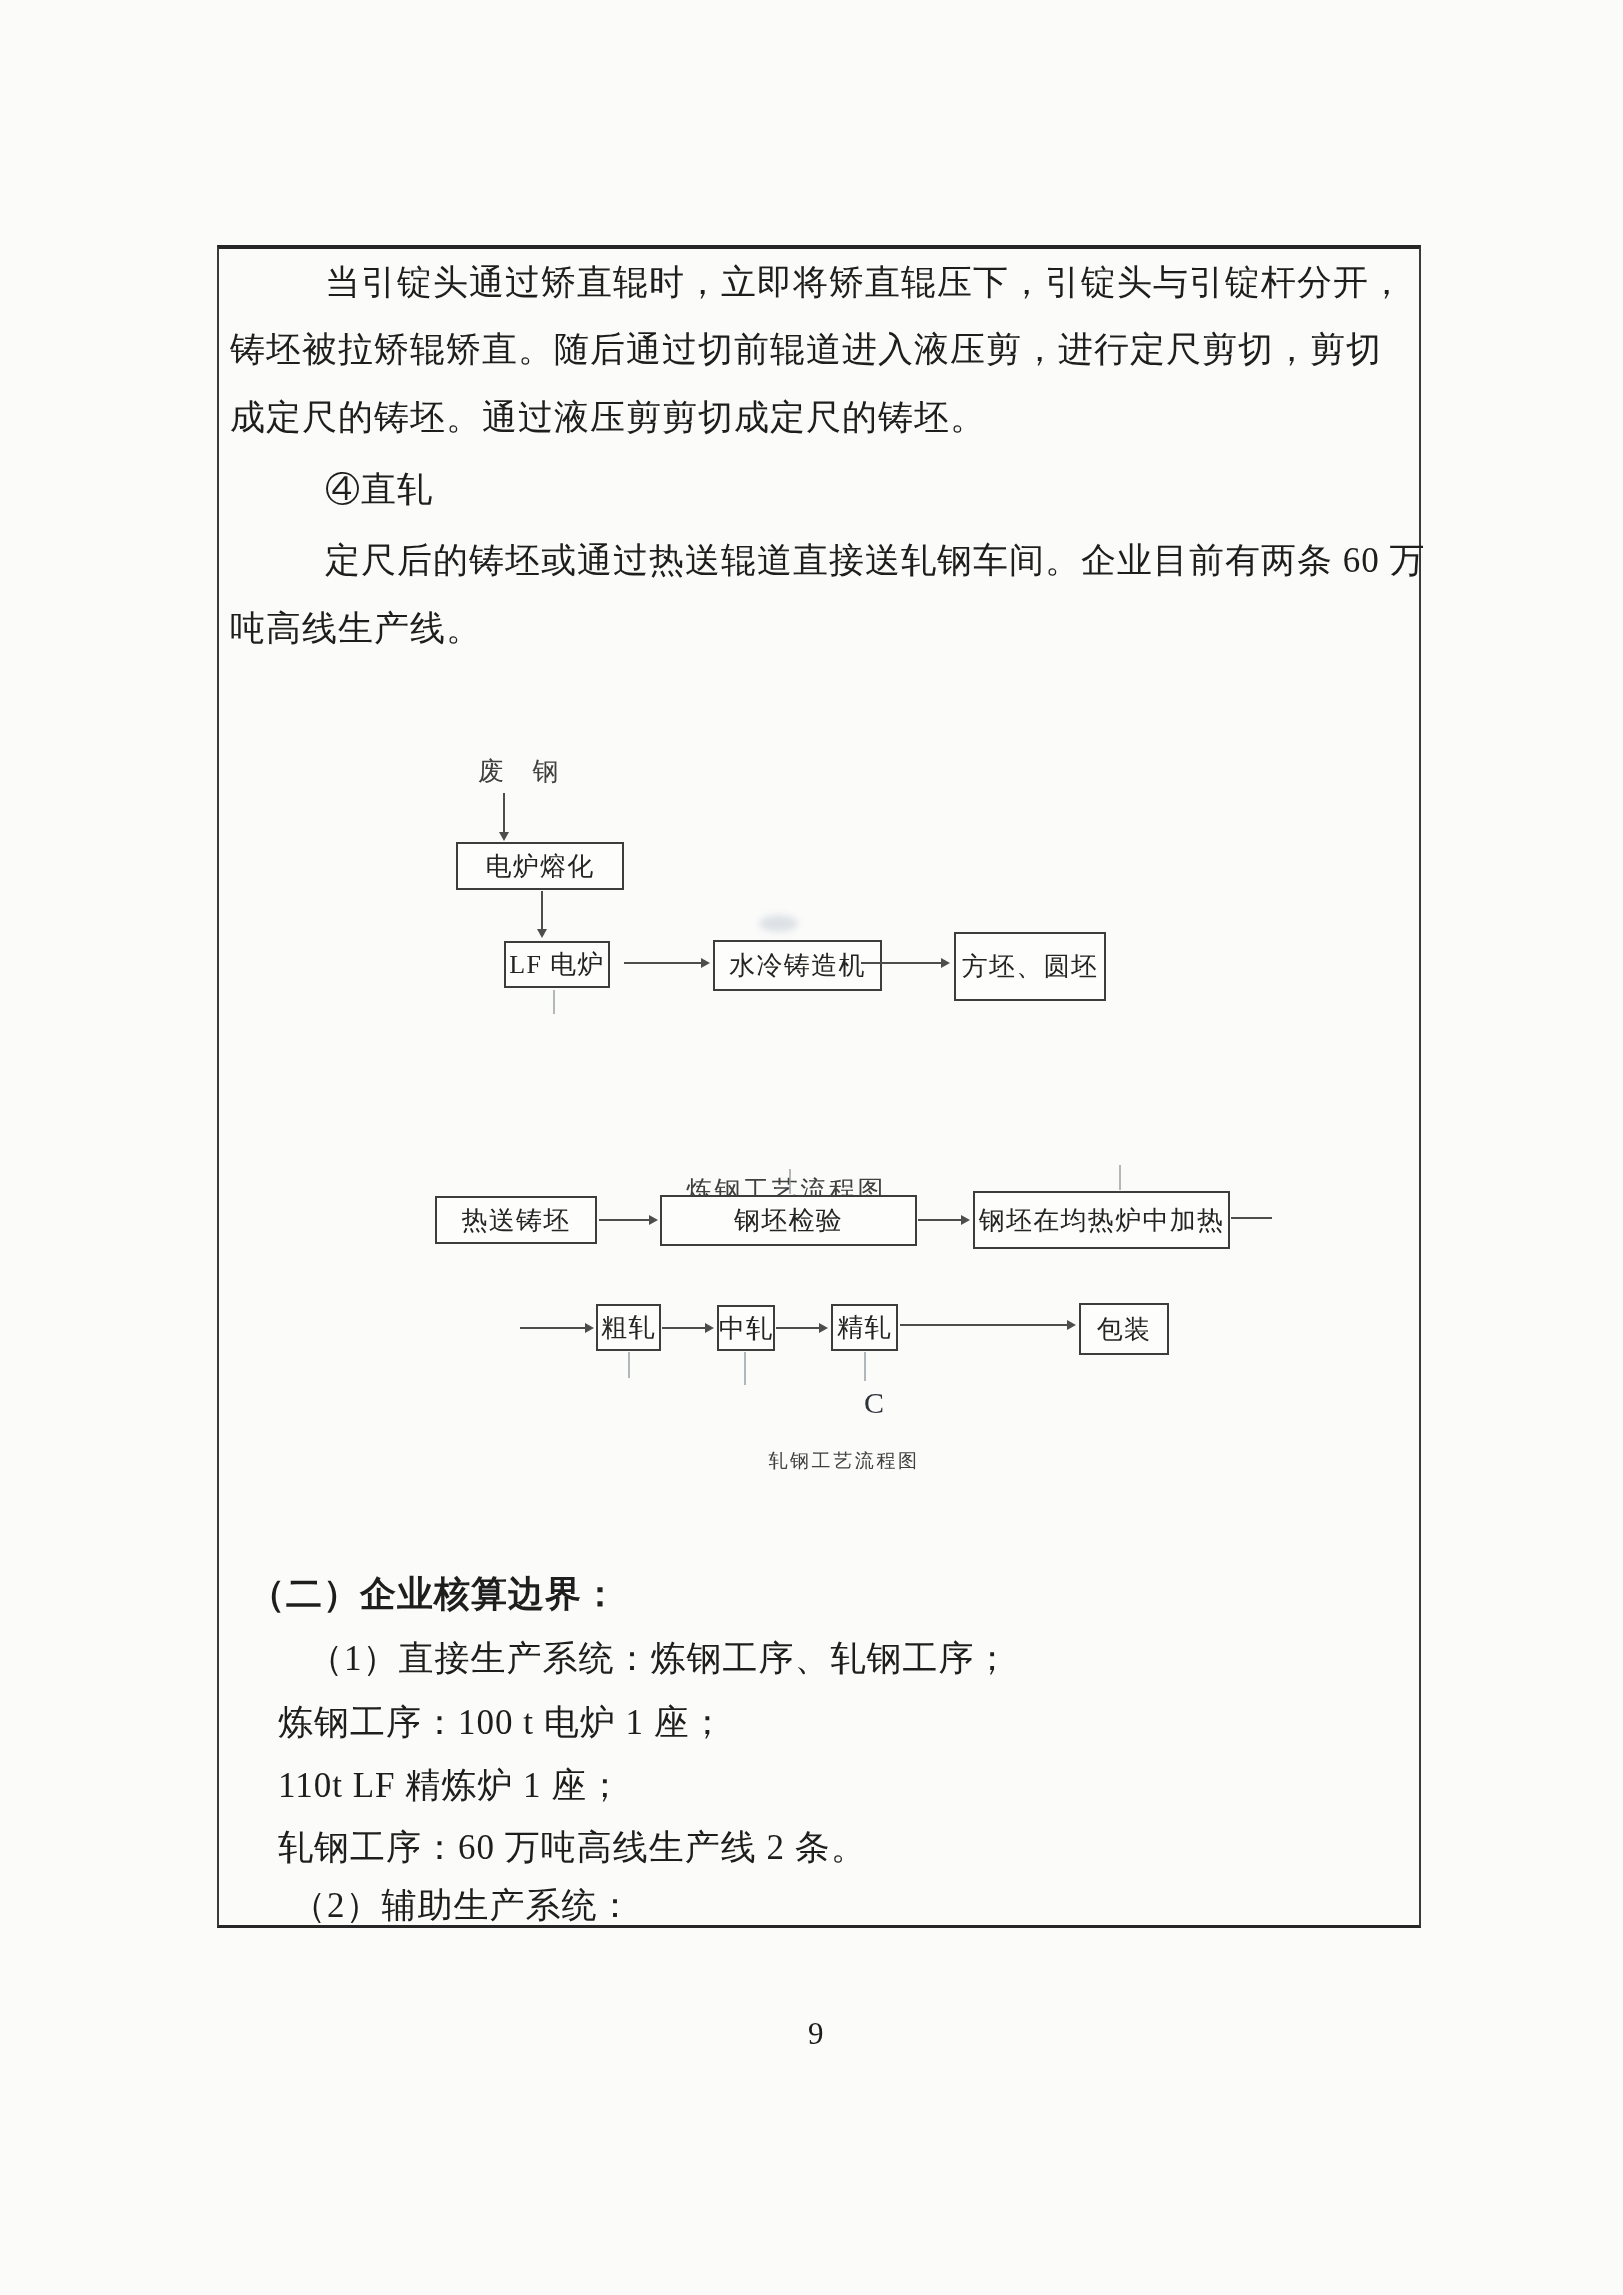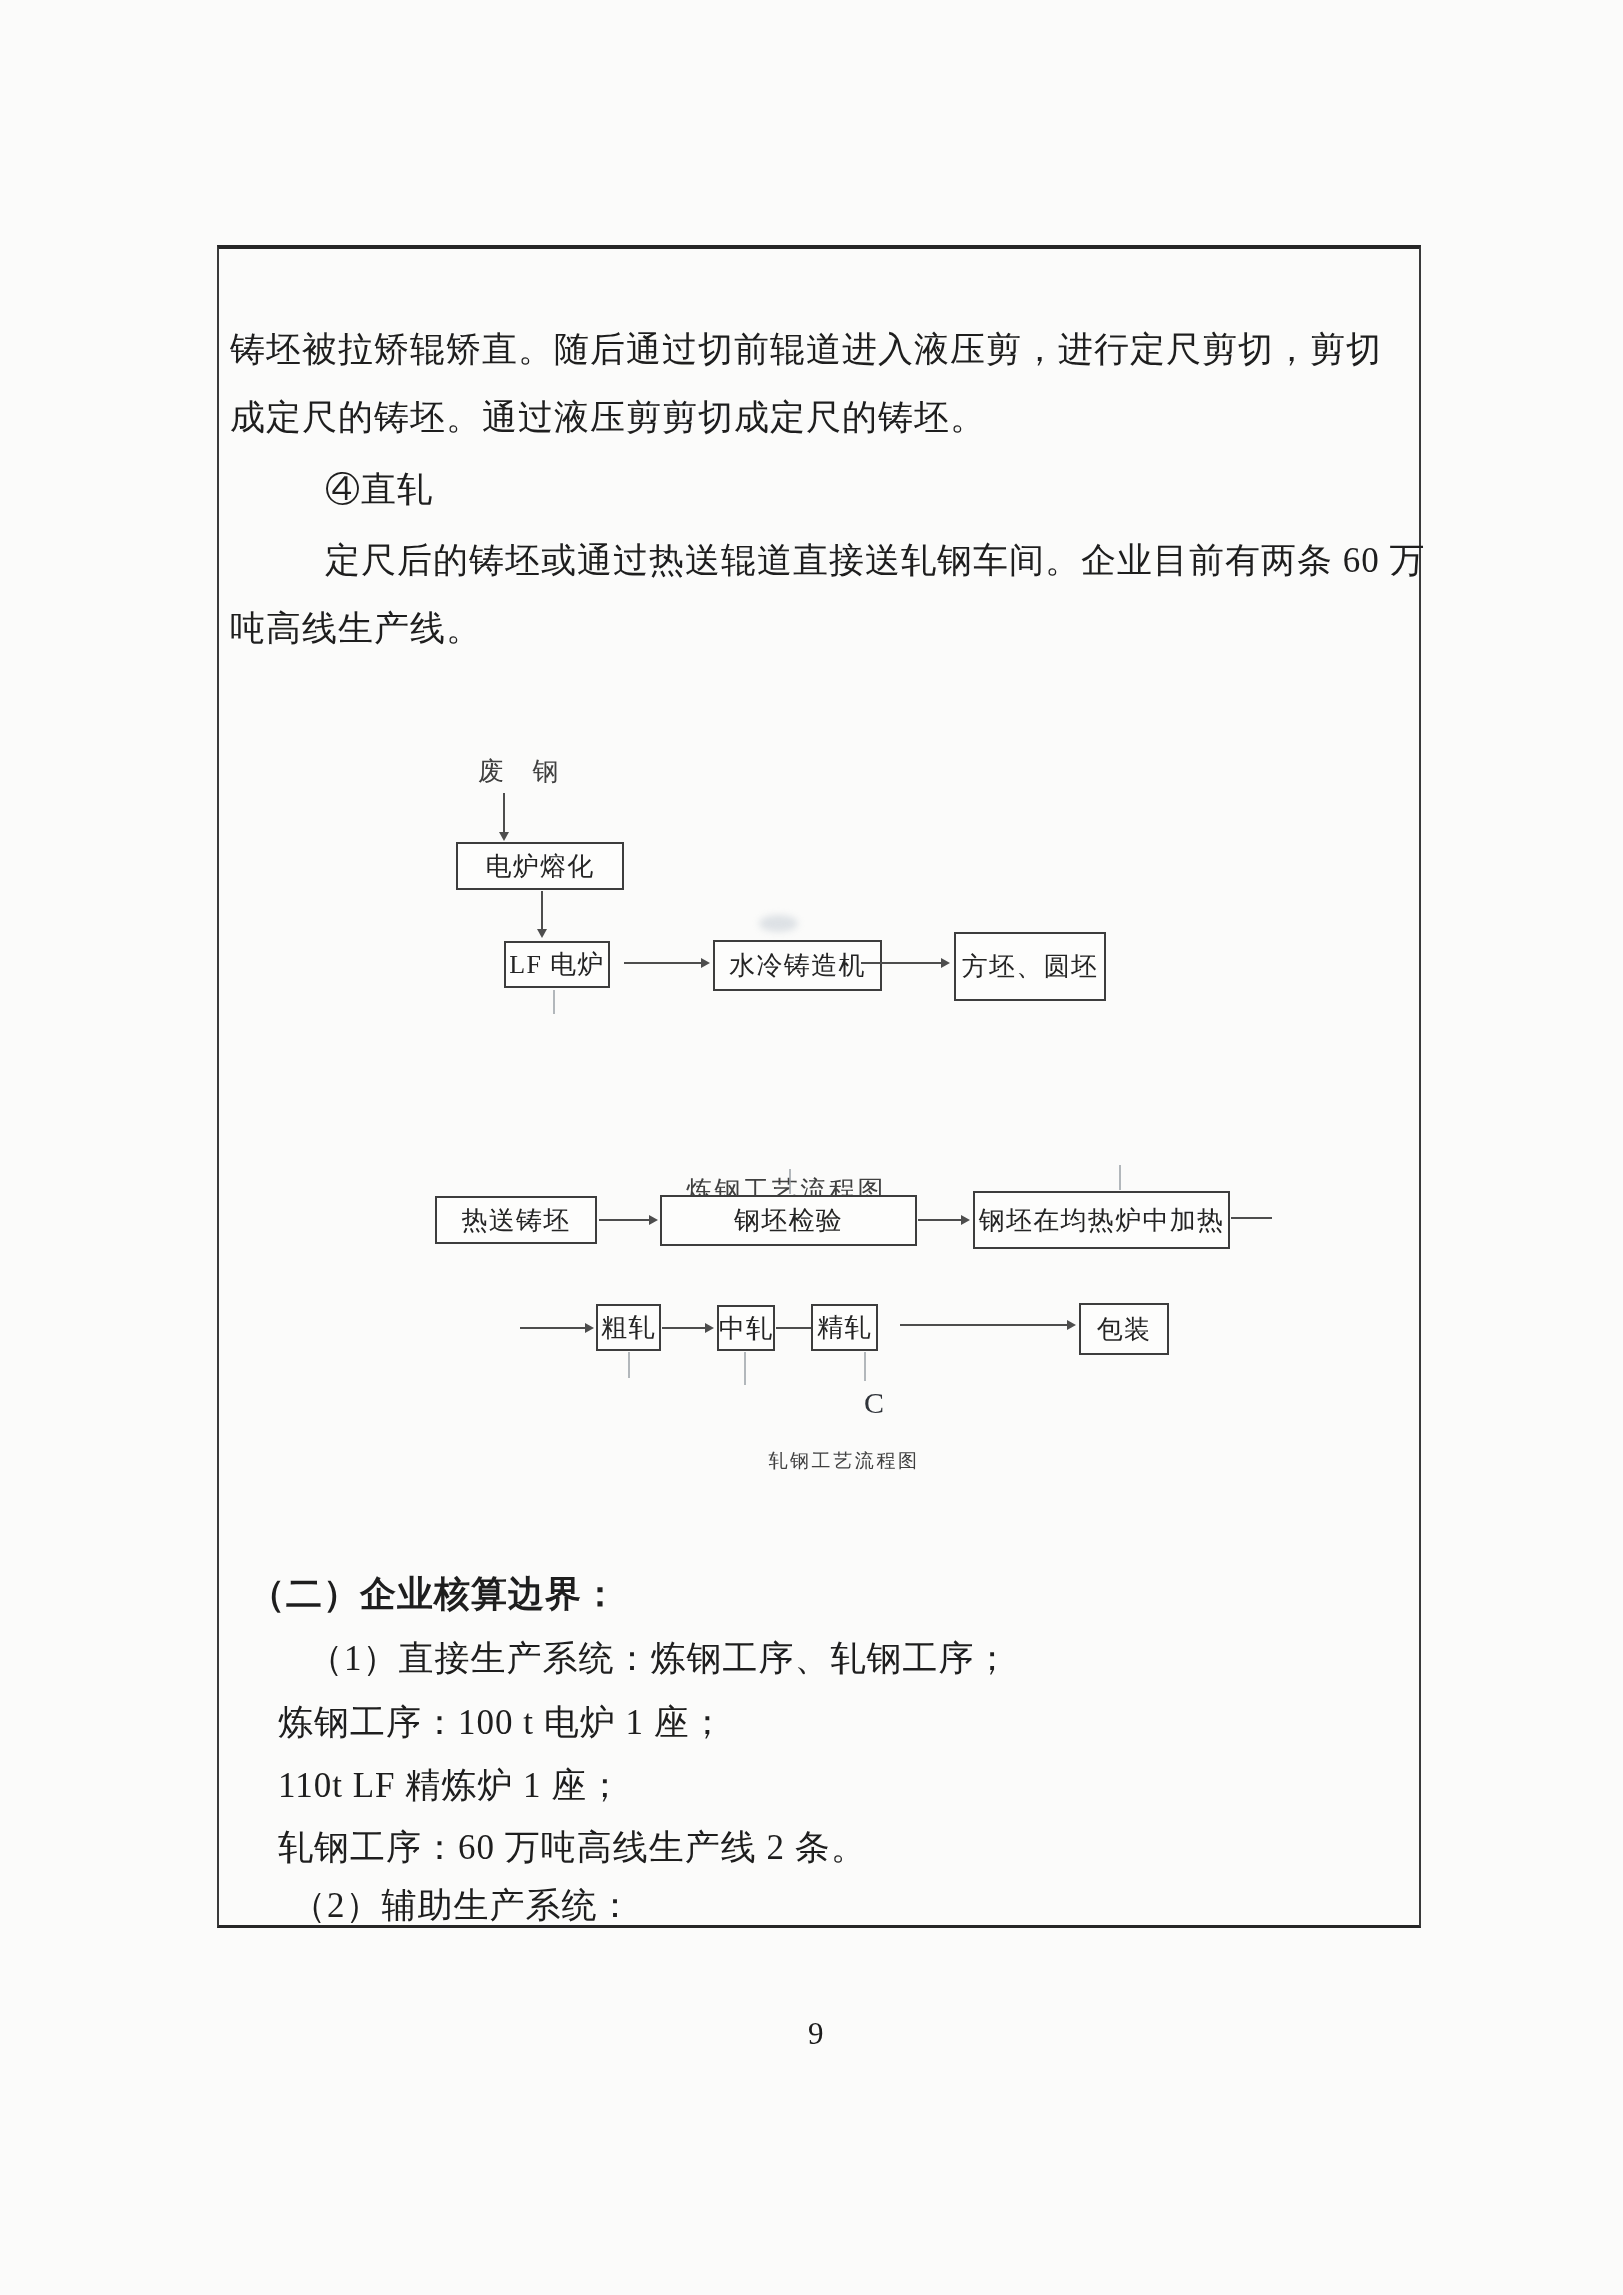--- a/index.html
+++ b/index.html
@@ -37,20 +37,21 @@
   .stray{position:absolute;font-size:30px;color:#30343a;}
   .pagenum{position:absolute;font-size:31px;color:#1c1c1c;letter-spacing:0;}
 </style>
 </head>
 <body>
 
 <div class="page">
 
   <div class="content-box"></div>
 
+  <div class="tline" style="left:325px;top:259px;">当引锭头通过矫直辊时，立即将矫直辊压下，引锭头与引锭杆分开，</div>
   <div class="tline" style="left:230px;top:326px;">铸坯被拉矫辊矫直。随后通过切前辊道进入液压剪，进行定尺剪切，剪切</div>
   <div class="tline" style="left:230px;top:394px;">成定尺的铸坯。通过液压剪剪切成定尺的铸坯。</div>
   <div class="tline" style="left:325px;top:466px;">④直轧</div>
   <div class="tline" style="left:325px;top:537px;">定尺后的铸坯或通过热送辊道直接送轧钢车间。企业目前有两条 60 万</div>
   <div class="tline" style="left:230px;top:605px;">吨高线生产线。</div>
 
   <div>
     <div class="flabel" style="left:478px;top:754px;">废　钢</div>
     <div class="arr-v" style="left:503px;top:793px;height:39px;"></div>
     <div class="fbox" style="left:456px;top:842px;width:168px;height:48px;">电炉熔化</div>
@@ -74,21 +75,21 @@
     <div class="fbox" style="left:973px;top:1191px;width:257px;height:58px;">钢坯在均热炉中加热</div>
     <div class="line-h" style="left:1231px;top:1217px;width:41px;"></div>
     <div class="tick" style="left:789px;top:1169px;height:25px;"></div>
     <div class="tick" style="left:1119px;top:1165px;height:25px;"></div>
 
     <div class="arr-h" style="left:520px;top:1327px;width:65px;"></div>
     <div class="fbox" style="left:596px;top:1304px;width:65px;height:47px;">粗轧</div>
     <div class="arr-h" style="left:662px;top:1327px;width:43px;"></div>
     <div class="fbox" style="left:717px;top:1305px;width:58px;height:46px;">中轧</div>
     <div class="arr-h" style="left:776px;top:1327px;width:43px;"></div>
-    <div class="fbox" style="left:811px;top:1304px;width:67px;height:47px;">精轧</div>
+    <div class="fbox" style="left:831px;top:1304px;width:67px;height:47px;">精轧</div>
     <div class="arr-h" style="left:900px;top:1324px;width:167px;"></div>
     <div class="fbox" style="left:1079px;top:1303px;width:90px;height:52px;">包装</div>
     <div class="tick" style="left:628px;top:1352px;height:26px;"></div>
     <div class="tick" style="left:744px;top:1352px;height:33px;"></div>
     <div class="tick" style="left:864px;top:1352px;height:29px;"></div>
     <div class="stray" style="left:864px;top:1386px;">C</div>
     <div class="cap" style="left:713px;top:1448px;width:262px;font-size:19px;">轧钢工艺流程图</div>
   </div>
 
   <div class="tline bold" style="left:249px;top:1570px;">（二）企业核算边界：</div>

